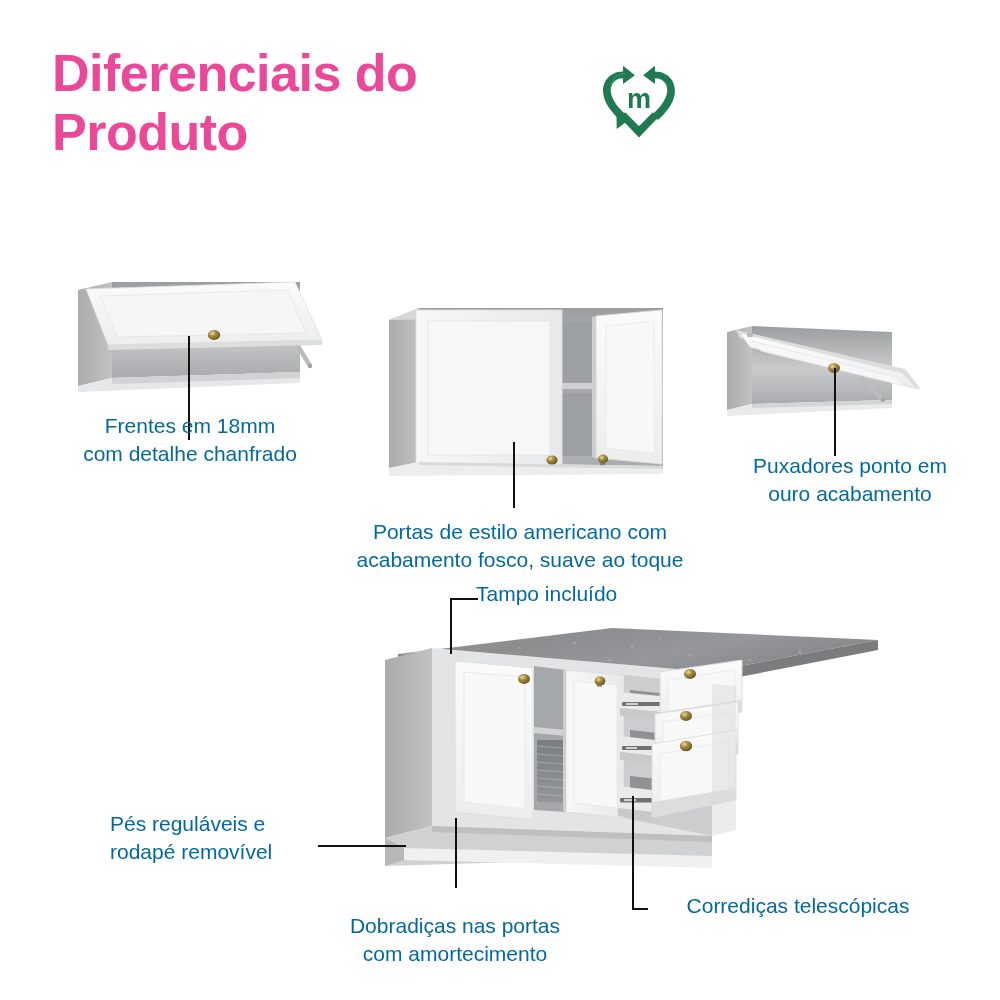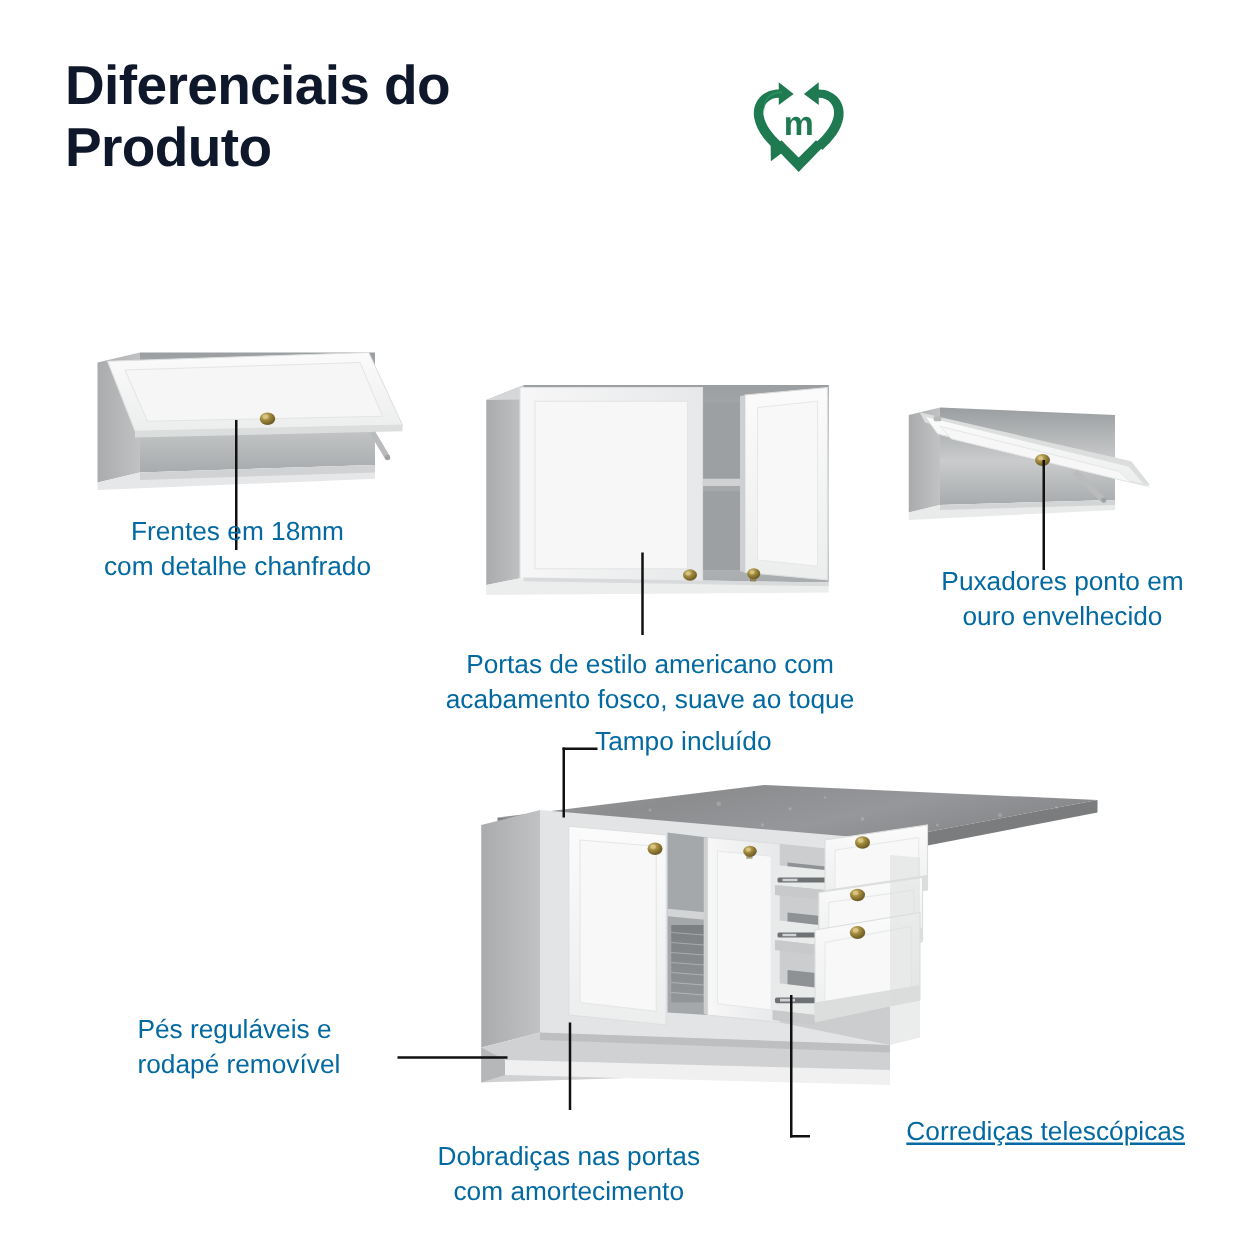--- a/index.html
+++ b/index.html
@@ -15,25 +15,25 @@
     font-family: "Liberation Sans", sans-serif;
     color: #3a3a3a;
   }
 
   
   .page-title {
     position: absolute;
     left: 52px;
     top: 44px;
     width: 470px;
-    font-size: 44px;
+    font-size: 52px;
     font-weight: bold;
     line-height: 1.14;
     letter-spacing: -0.5px;
-    color: #0f172a;
+    color: #ec4899;
     white-space: pre-line;
   }
 
   .eco-badge {
     position: absolute;
     left: 598px;
     top: 58px;
     width: 390px;
     height: 92px;
     display: flex;
@@ -62,21 +62,21 @@
     color: #0369a1;
     white-space: pre-line;
     text-align: center;
   }
   .cap-left    { left: 40px;  top: 412px; width: 300px; }
   .cap-center  { left: 320px; top: 502px; width: 400px; margin-top: 16px; }
   .cap-right   { left: 720px; top: 452px; width: 260px; text-align: center; }
   .cap-tampo   { left: 476px; top: 580px; width: 250px; text-align: left; }
   .cap-pes     { left: 110px; top: 810px; width: 215px; text-align: left; }
   .cap-dobra   { left: 310px; top: 894px; width: 290px; margin-top: 18px; }
-  .cap-corred  { left: 648px; top: 892px; width: 300px; text-align: right; text-decoration: underline; }
+  .cap-corred  { left: 648px; top: 892px; width: 300px; text-align: center; }
 
   
   .leader { position: absolute; background: #111111; }
   .leader-v { width: 2px; }
   .leader-h { height: 2px; }
 
   
   .scene { position: absolute; left: 0; top: 0; width: 1000px; height: 1000px; }
 </style>
 </head>
@@ -353,21 +353,21 @@
 <div class="leader leader-v" style="left:632px; top:796px; height:114px;"></div>
 <div class="leader leader-h" style="left:632px; top:908px; width:16px;"></div>
 
 <div class="caption cap-left">Frentes em 18mm
 com detalhe chanfrado</div>
 
 <div class="caption cap-center">Portas de estilo americano com
 acabamento fosco, suave ao toque</div>
 
 <div class="caption cap-right">Puxadores ponto em
-ouro envelhecido</div>
+ouro acabamento</div>
 
 <div class="caption cap-tampo">Tampo incluído</div>
 
 <div class="caption cap-pes">Pés reguláveis e
 rodapé removível</div>
 
 <div class="caption cap-dobra">Dobradiças nas portas
 com amortecimento</div>
 
 <div class="caption cap-corred">Corrediças telescópicas</div>

